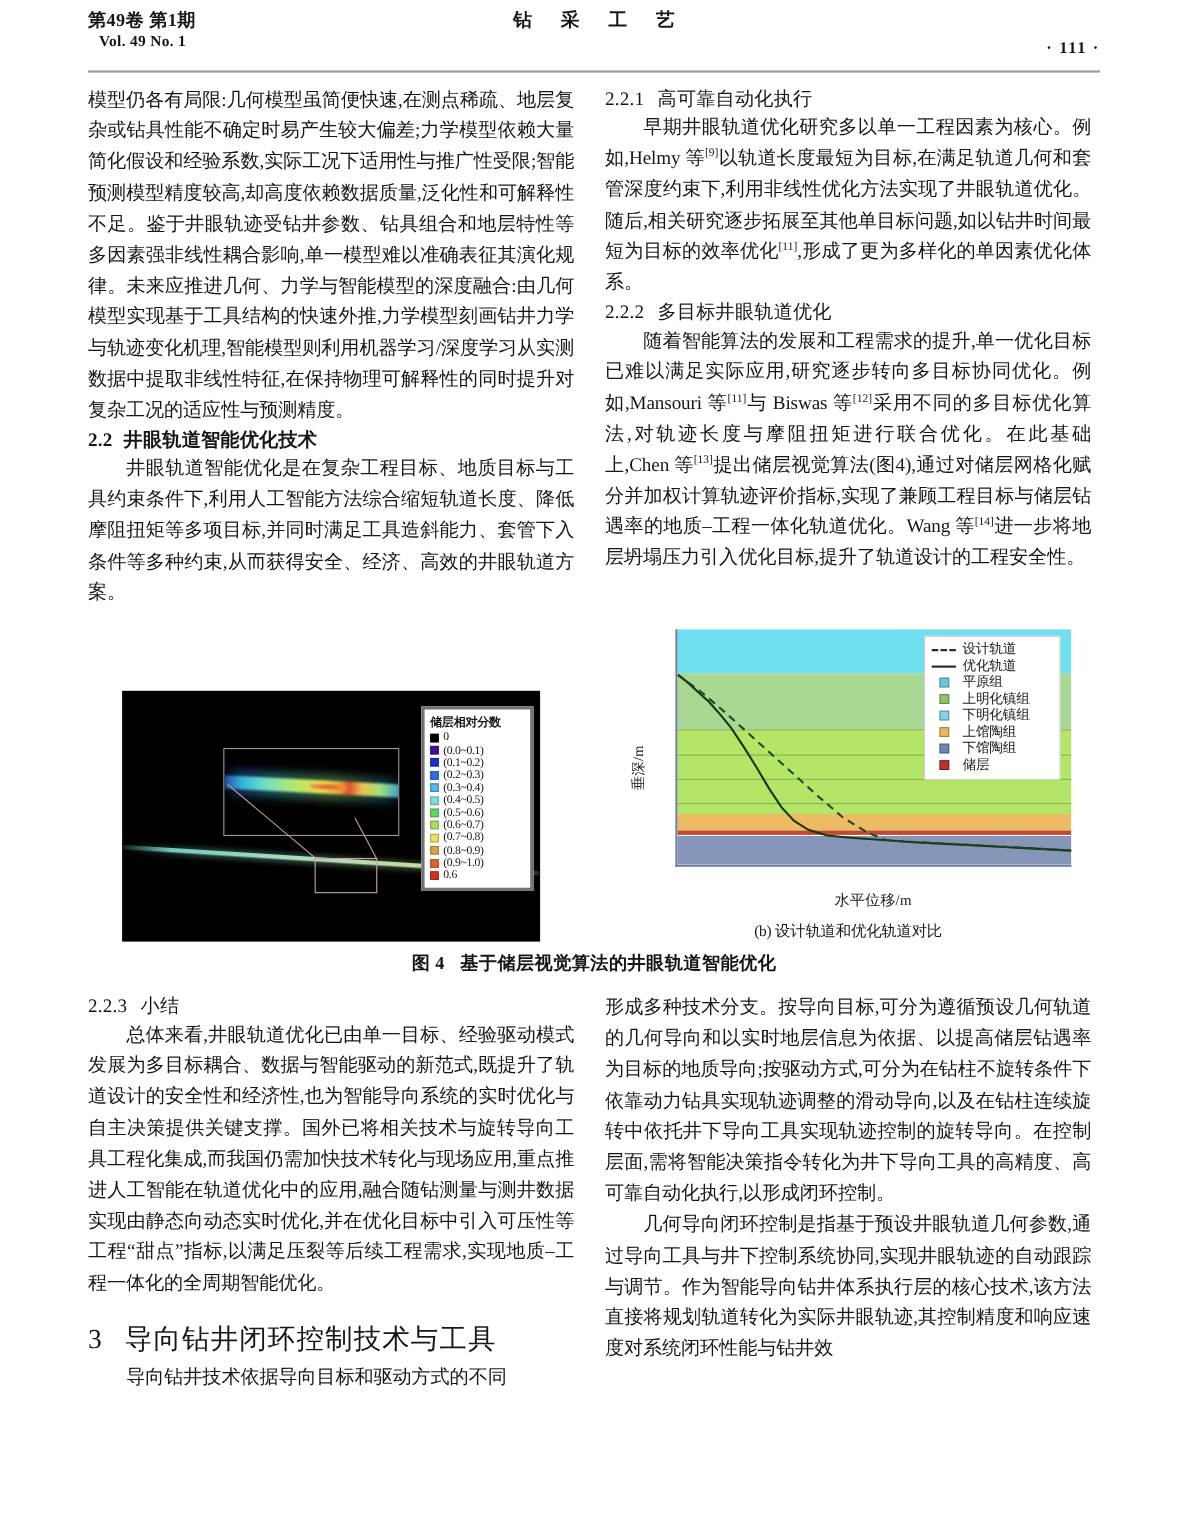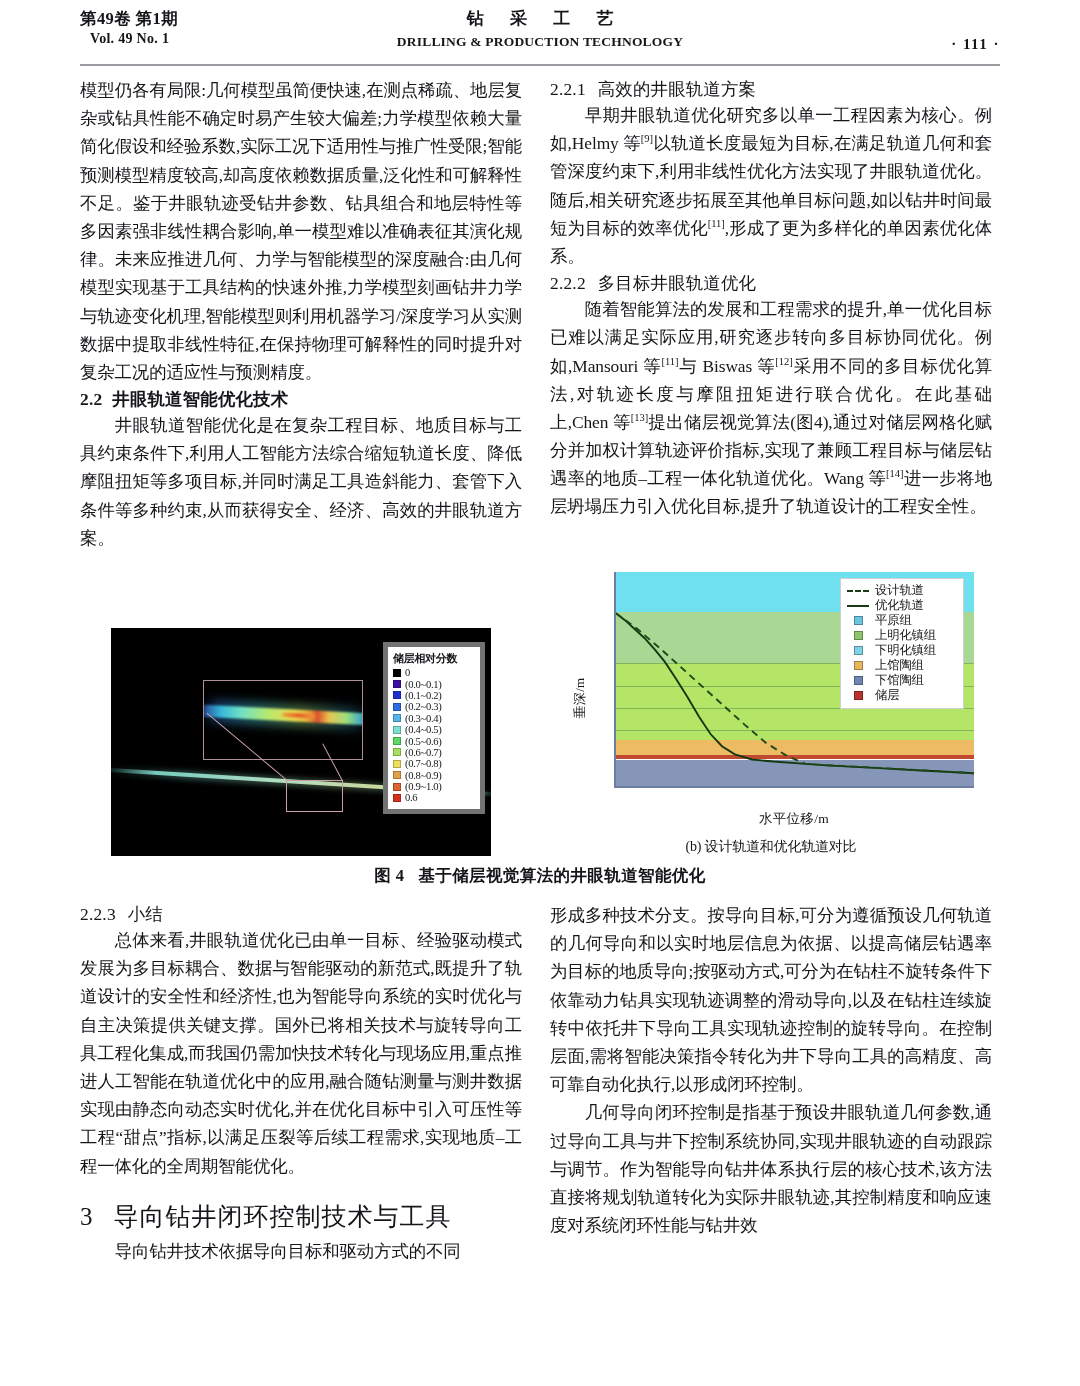--- a/index.html
+++ b/index.html
@@ -95,21 +95,21 @@
     transform:rotate(3deg); filter:blur(4px);
   }
   .zb-core {
     position:absolute; left:78px; top:32px; width:34px; height:5px;
     background:radial-gradient(ellipse at center, #e24a22 0%, #ec8a34 55%, rgba(236,160,60,0) 100%);
     transform:rotate(3deg); filter:blur(.8px);
   }
   
   .figa-legend {
     position:absolute; right:6px; top:14px; width:102px;
-    background:#fff; border:5px solid #737373;
+    background:#fff; border:3px solid #737373;
     padding:4px 5px 5px 5px;
   }
   .figa-legend .lg-title { font-size:11px; font-weight:bold; margin-bottom:1px; white-space:nowrap; letter-spacing:-.3px; }
   .lg-row { display:flex; align-items:center; gap:4px; height:11.4px; }
   .lg-sw { width:8px; height:8px; flex:none; border:.5px solid rgba(0,0,0,.25); }
   .lg-lab { font-size:10.6px; white-space:nowrap; letter-spacing:-.3px; }
 
   
   .figb-wrap { width:420px; height:268px; margin:0 auto 0 8px; position:relative; }
   .plotbox {
@@ -146,39 +146,38 @@
 
 <div class="page">
 
   <div class="runhead">
     <div class="rh-left">
       <div class="rh-l1">第49卷  第1期</div>
       <div class="rh-l2">Vol. 49   No. 1</div>
     </div>
     <div class="rh-center">
       <div class="rh-c1">钻 采 工 艺</div>
-      <div class="rh-c2">DRILLING &amp; PRODUCTION TECHNOLOGY</div>
     </div>
     <div class="rh-right">· 111 ·</div>
   </div>
   <div class="rule"></div>
 
   <div class="cols">
 
     <div class="col">
       <p class="body">模型仍各有局限:几何模型虽简便快速,在测点稀疏、地层复杂或钻具性能不确定时易产生较大偏差;力学模型依赖大量简化假设和经验系数,实际工况下适用性与推广性受限;智能预测模型精度较高,却高度依赖数据质量,泛化性和可解释性不足。鉴于井眼轨迹受钻井参数、钻具组合和地层特性等多因素强非线性耦合影响,单一模型难以准确表征其演化规律。未来应推进几何、力学与智能模型的深度融合:由几何模型实现基于工具结构的快速外推,力学模型刻画钻井力学与轨迹变化机理,智能模型则利用机器学习/深度学习从实测数据中提取非线性特征,在保持物理可解释性的同时提升对复杂工况的适应性与预测精度。</p>
       <div class="h3">
         <span class="num">2.2</span><span>井眼轨道智能优化技术</span>
       </div>
       <p class="body indent">井眼轨道智能优化是在复杂工程目标、地质目标与工具约束条件下,利用人工智能方法综合缩短轨道长度、降低摩阻扭矩等多项目标,并同时满足工具造斜能力、套管下入条件等多种约束,从而获得安全、经济、高效的井眼轨道方案。</p>
     </div>
 
     <div class="col">
       <div class="h4">
-        <span class="num">2.2.1</span><span>高效的井眼轨道方案</span>
+        <span class="num">2.2.1</span><span>高可靠自动化执行</span>
       </div>
       <p class="body indent"><span>早期井眼轨道优化研究多以单一工程因素为核心。例如,Helmy 等</span><sup>[9]</sup><span>以轨道长度最短为目标,在满足轨道几何和套管深度约束下,利用非线性优化方法实现了井眼轨道优化。随后,相关研究逐步拓展至其他单目标问题,如以钻井时间最短为目标的效率优化</span><sup>[11]</sup><span>,形成了更为多样化的单因素优化体系。</span></p>
       <div class="h4">
         <span class="num">2.2.2</span><span>多目标井眼轨道优化</span>
       </div>
       <p class="body indent"><span>随着智能算法的发展和工程需求的提升,单一优化目标已难以满足实际应用,研究逐步转向多目标协同优化。例如,Mansouri 等</span><sup>[11]</sup><span>与 Biswas 等</span><sup>[12]</sup><span>采用不同的多目标优化算法,对轨迹长度与摩阻扭矩进行联合优化。在此基础上,Chen 等</span><sup>[13]</sup><span>提出储层视觉算法(图4),通过对储层网格化赋分并加权计算轨迹评价指标,实现了兼顾工程目标与储层钻遇率的地质–工程一体化轨道优化。Wang 等</span><sup>[14]</sup><span>进一步将地层坍塌压力引入优化目标,提升了轨道设计的工程安全性。</span></p>
     </div>
   </div>
 
   <div class="figblock">

